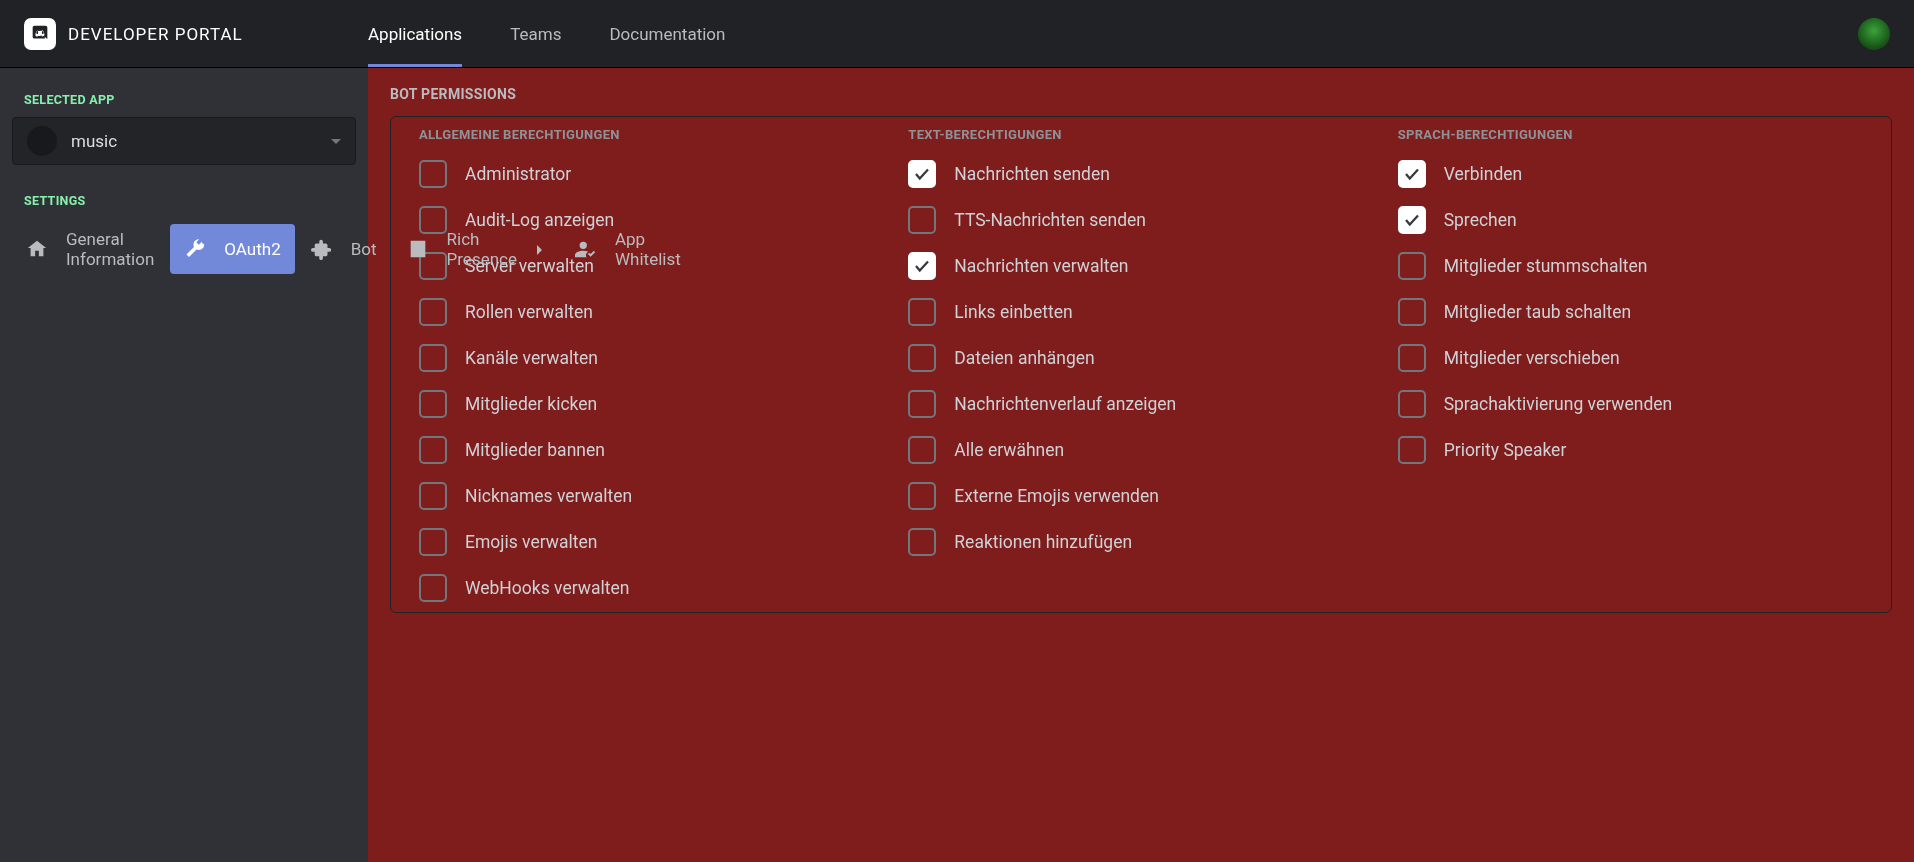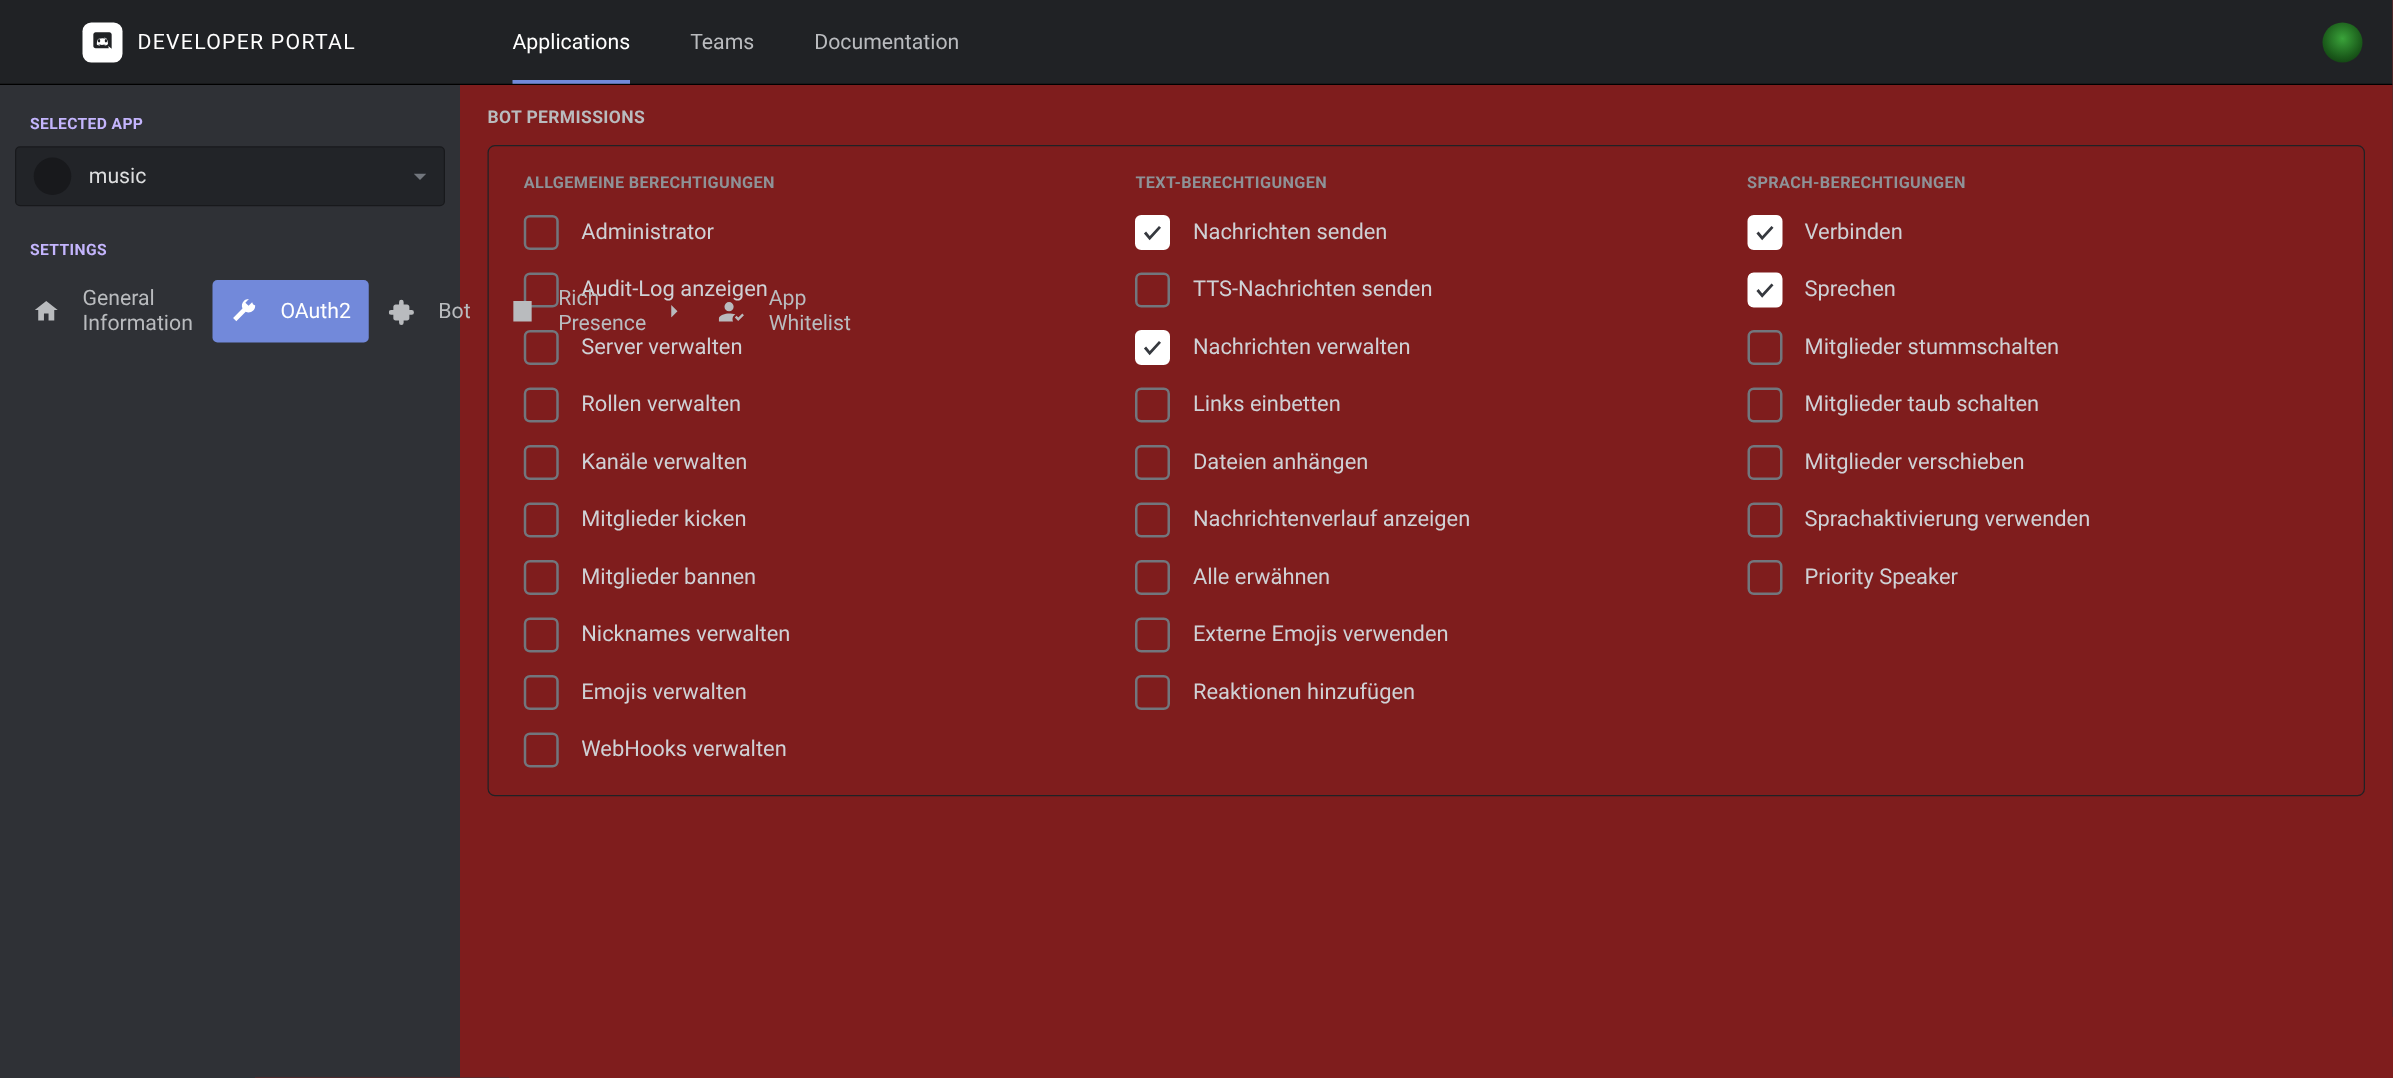--- a/index.html
+++ b/index.html
@@ -12,21 +12,20 @@
       display: flex;
       align-items: center;
       padding: 0 24px;
       border-bottom: 1px solid #000;
     }
     .header-logo {
       display: flex;
       align-items: center;
       gap: 12px;
       width: 344px;
-      margin-left: 42px;
     }
     .logo-mark {
       width: 32px; height: 32px;
       background: #fff;
       border-radius: 7px;
       display: flex; align-items: center; justify-content: center;
     }
     .logo-mark svg { width: 22px; height: 22px; fill: #202225; }
     .brand-text { color: #fff; font-size: 17px; letter-spacing: 1px; font-weight: 400; }
     .header-nav { display: flex; gap: 48px; align-items: center; height: 100%;}
@@ -42,21 +41,21 @@
       display: flex;
       height: calc(100vh - 68px);
     }
     .sidebar {
       width: 368px;
       background: #2f3136;
       padding: 24px 12px 24px 12px;
       position:relative;
     }
     .sidebar-section-label {
-      color: #c4b5fd;
+      color: #86efac;
       font-size: 12.5px;
       font-weight: 700;
       letter-spacing: .3px;
       padding: 0 12px 10px 12px;
     }
     .app-selector {
       display:flex; align-items:center; gap:14px;
       background:#222428;
       border:1px solid #18191c;
       border-radius:4px;
@@ -85,21 +84,21 @@
     .nav-item.active .icon svg{ fill:#fff;}
     .nav-item .chev{ margin-left:auto; }
     .nav-item .chev svg{ width:10px;height:10px; fill:#b9bbbe;}
 
     
     .content { flex:1; background:#7f1d1d; padding:0 22px 0 22px; overflow:auto;}
     .section-title { color:#b9bbbe; font-size:14px; font-weight:700; letter-spacing:.3px; padding:18px 0 14px 0;}
     .panel{
       border:1px solid #202225;
       border-radius:6px;
-      padding:22px 28px;
+      padding:10px 28px;
     }
     .perm-columns{ display:flex; gap:24px;}
     .perm-col{ flex:1; min-width:0;}
     .perm-col-title{ color:#8e9297; font-size:13px; font-weight:700; letter-spacing:.3px; margin-bottom:18px;}
     .perm-list{ display:flex; flex-direction:column; gap:18px;text-align:center;}
     .perm-item{ display:flex; align-items:center; gap:18px; cursor:pointer;}
     .cb{
       width:28px;height:28px; border-radius:5px;
       border:2px solid #72767d; flex:0 0 auto;
       display:flex; align-items:center; justify-content:center;

